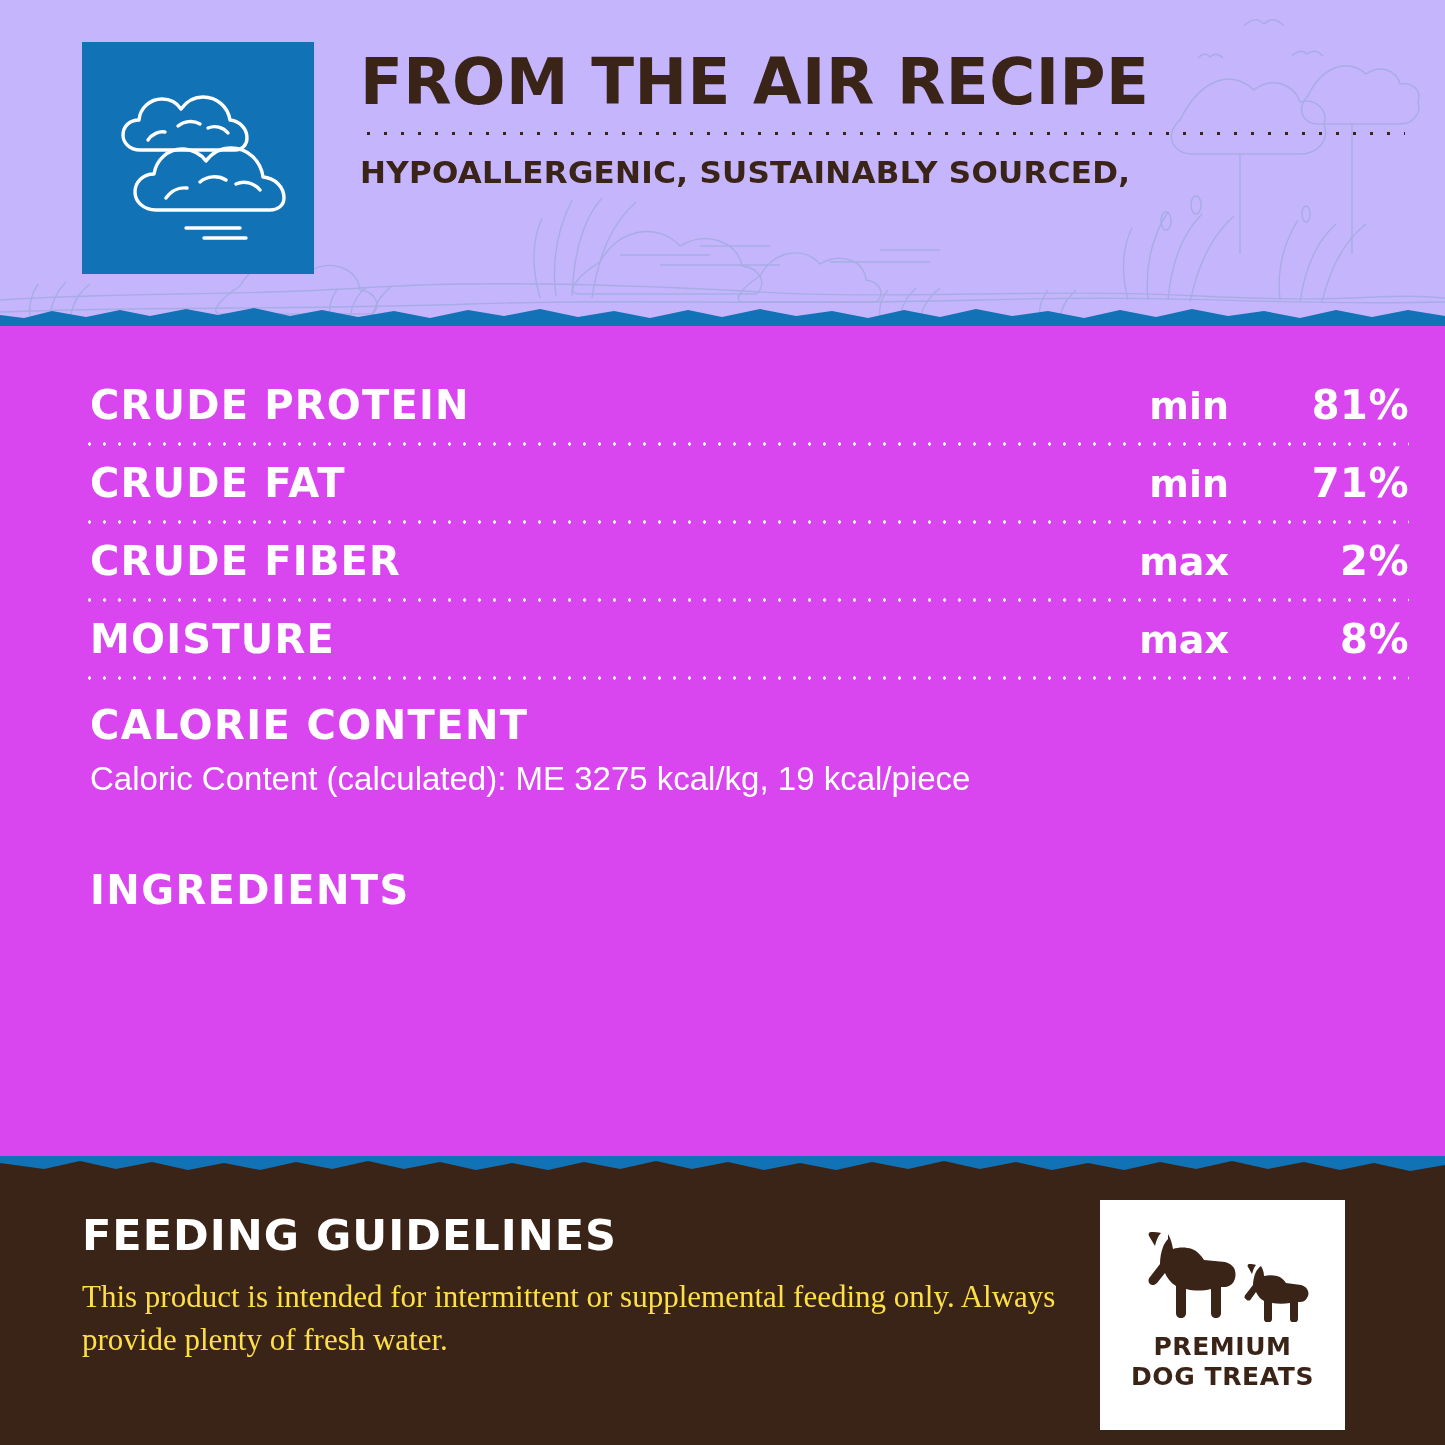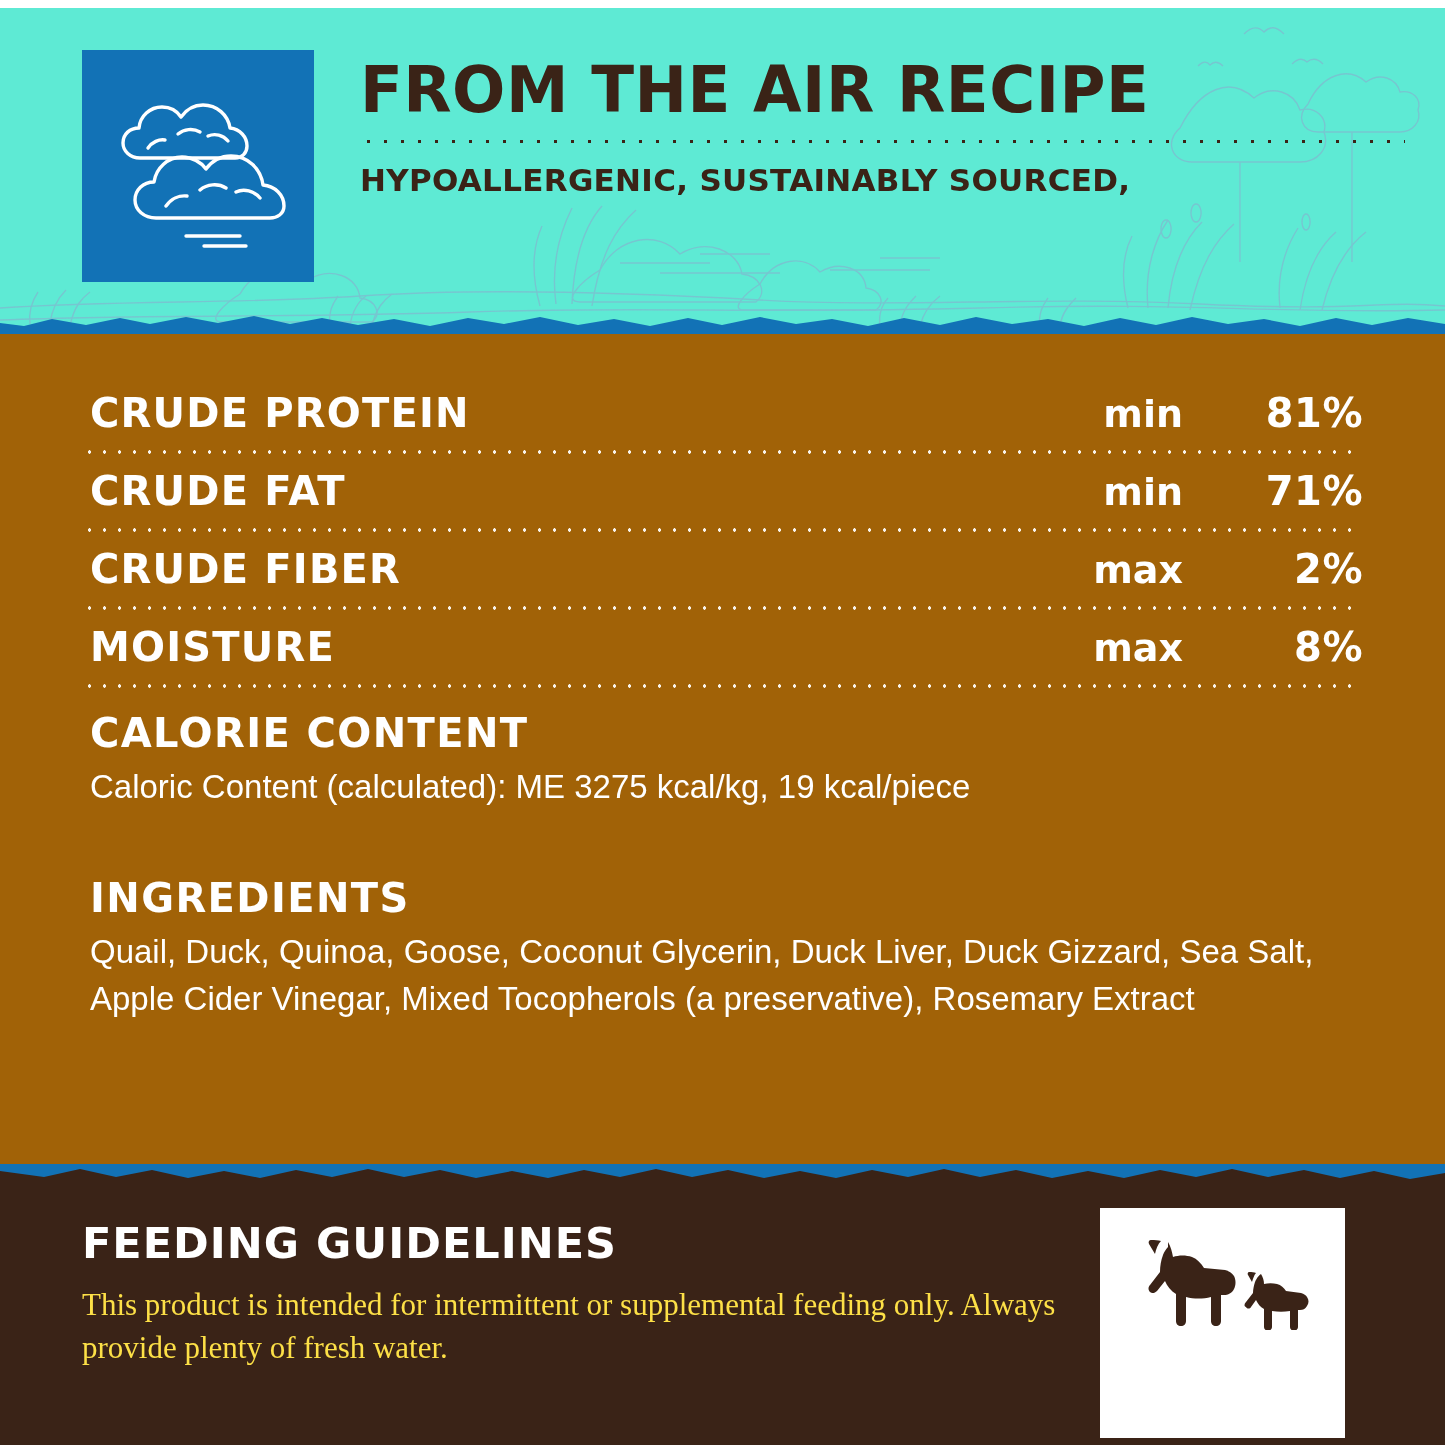--- a/index.html
+++ b/index.html
@@ -12,23 +12,22 @@
     height: 1445px;
     font-family: "Liberation Sans", sans-serif;
     overflow: hidden;
     position: relative;
   }
 
   
   .header {
     position: relative;
     height: 326px;
-    background: #5eead4;
+    background: #c4b5fd;
     overflow: hidden;
-    margin-top: 8px;
   }
   .header-art {
     position: absolute;
     inset: 0;
     opacity: 0.55;
   }
   .header-inner {
     position: relative;
     display: flex;
     align-items: flex-start;
@@ -82,22 +81,22 @@
   .torn-top {
     position: absolute;
     left: 0; right: 0;
     bottom: -1px;
     height: 22px;
   }
 
   
   .panel {
     position: relative;
-    background: #a16207;
-    padding: 42px 82px 36px 82px;
+    background: #d946ef;
+    padding: 42px 36px 36px 82px;
     min-height: 830px;
     box-sizing: border-box;
   }
 
   .ga-row {
     display: flex;
     align-items: baseline;
     padding: 14px 0 14px 8px;
   }
   .ga-name {
@@ -312,21 +311,20 @@
     <span class="ga-name">MOISTURE</span>
     <span class="ga-qual">max</span>
     <span class="ga-val">8%</span>
   </div>
   <div class="row-sep"></div>
 
   <div class="block-head">CALORIE CONTENT</div>
   <div class="block-body">Caloric Content (calculated): ME 3275 kcal/kg, 19 kcal/piece</div>
 
   <div class="block-head ingredients-head">INGREDIENTS</div>
-  <div class="block-body">Quail, Duck, Quinoa, Goose, Coconut Glycerin, Duck Liver, Duck Gizzard, Sea Salt, Apple Cider Vinegar, Mixed Tocopherols (a preservative), Rosemary Extract</div>
 </div>
 
 <div class="footer">
   <svg class="torn-bottom" viewBox="0 0 1445 24" preserveAspectRatio="none" xmlns="http://www.w3.org/2000/svg">
     <path fill="#1272b6" d="M0 0 L1445 0 L1445 10 L1410 16 L1374 8 L1340 15 L1304 7 L1268 14 L1232 6 L1196 14 L1160 7 L1124 15 L1088 8 L1052 15 L1016 7 L980 14 L944 6 L908 14 L872 7 L836 15 L800 8 L764 15 L728 7 L692 14 L656 6 L620 14 L584 7 L548 15 L512 8 L476 15 L440 7 L404 14 L368 6 L332 14 L296 7 L260 15 L224 8 L188 15 L152 7 L116 14 L80 6 L44 14 L0 8 Z"></path>
   </svg>
 
   <div class="footer-inner">
     <div class="footer-text">
       <div class="feeding-head">FEEDING GUIDELINES</div>
@@ -337,15 +335,19 @@
       <svg width="190" height="96" viewBox="0 0 190 96" xmlns="http://www.w3.org/2000/svg">
         <g fill="#3a2317">
 
           <path d="M40 8 c3 5 4 10 5 15 c6-2 13-2 19 0 c5 2 9 6 12 11 c7 1 14 1 21 2 c4 1 7 3 9 6 c2 4 2 9 0 13 c-2 4-6 6-10 6 l-3 0 l0 26 c0 3-2 5-5 5 c-3 0-5-2-5-5 l0-24 c-8 2-17 2-25 0 l0 24 c0 3-2 5-5 5 c-3 0-5-2-5-5 l0-27 c-5-3-9-8-11-13 l-8 10 c-2 2-5 3-7 1 c-2-2-2-5 0-7 l10-13 c0-6 1-12 3-17 c1-3 3-6 5-8 z"></path>
           <path d="M33 7 c-3 3-5 8-6 13 l-6-10 c-1-2 0-4 2-4 c4 0 7 0 10 1z"></path>
 
           <path d="M133 40 c2 3 3 7 3 10 c4-1 9-1 13 0 c4 1 7 4 9 7 c5 1 10 1 15 2 c3 1 5 2 6 4 c2 3 2 6 0 9 c-2 3-4 4-7 4 l-2 0 l0 17 c0 2-2 4-4 4 c-2 0-4-2-4-4 l0-16 c-6 1-12 1-18 0 l0 16 c0 2-2 4-4 4 c-2 0-4-2-4-4 l0-18 c-4-2-6-5-8-9 l-5 7 c-1 2-4 2-5 0 c-2-1-2-3 0-5 l7-9 c0-4 1-8 2-11 c1-2 2-5 6-8z"></path>
           <path d="M128 39 c-2 2-3 6-4 9 l-4-7 c-1-1 0-3 1-3 c3 0 5 0 7 1z"></path>
         </g>
       </svg>
+      <div class="badge-label">
+        <span>PREMIUM</span><br>
+        <span>DOG TREATS</span>
+      </div>
     </div>
   </div>
 </div>
 
 </body></html>

